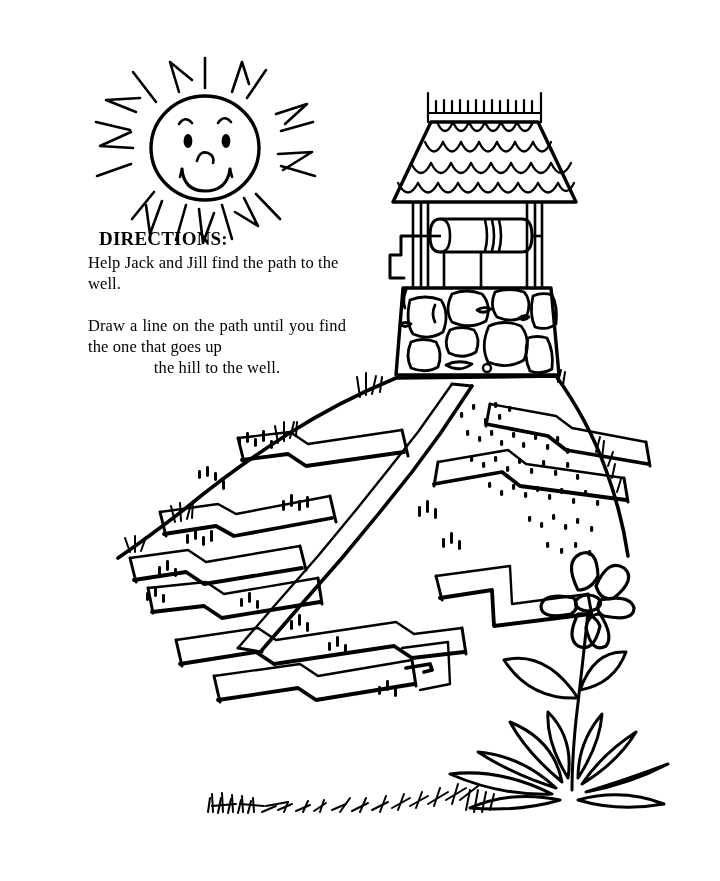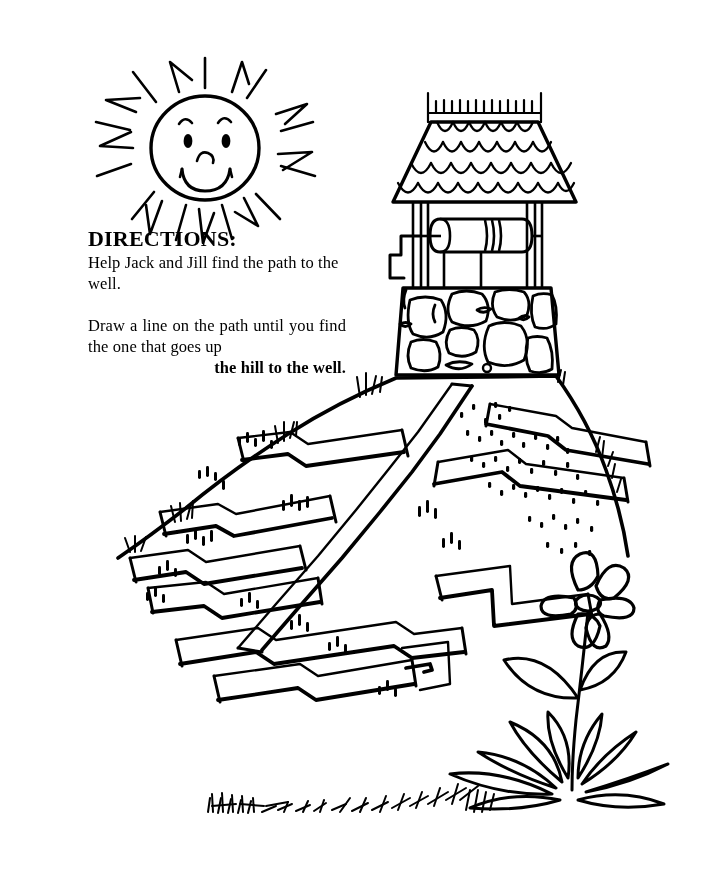--- a/index.html
+++ b/index.html
@@ -30,44 +30,43 @@
   .directions {
     position: absolute;
     left: 88px;
     top: 228px;
     width: 258px;
     color: #000000;
   }
   .directions .heading {
     font-family: "Liberation Serif", serif;
     font-weight: bold;
-    font-size: 22px;
+    font-size: 19px;
     letter-spacing: 0.2px;
     line-height: 22px;
-    margin: 0 0 2px 0;
+    margin: 0 0 2px 11px;
     white-space: nowrap;
   }
   .directions p {
     margin: 0;
     font-family: "Liberation Serif", serif;
     font-size: 16.5px;
     line-height: 21px;
     letter-spacing: 0.1px;
   }
   .directions p.para1 {
     text-align: left;
   }
   .directions p.para2 {
     text-align: justify;
     margin-top: 21px;
   }
   .directions p.para2 .lastline {
     display: block;
-    text-align: right;
-    font-weight: bold;
+    text-align: center;
   }
 </style>
 </head>
 <body>
 
 <div id="page">
 
   <svg id="art" viewBox="0 0 720 881" xmlns="http://www.w3.org/2000/svg">
 
     <defs>

